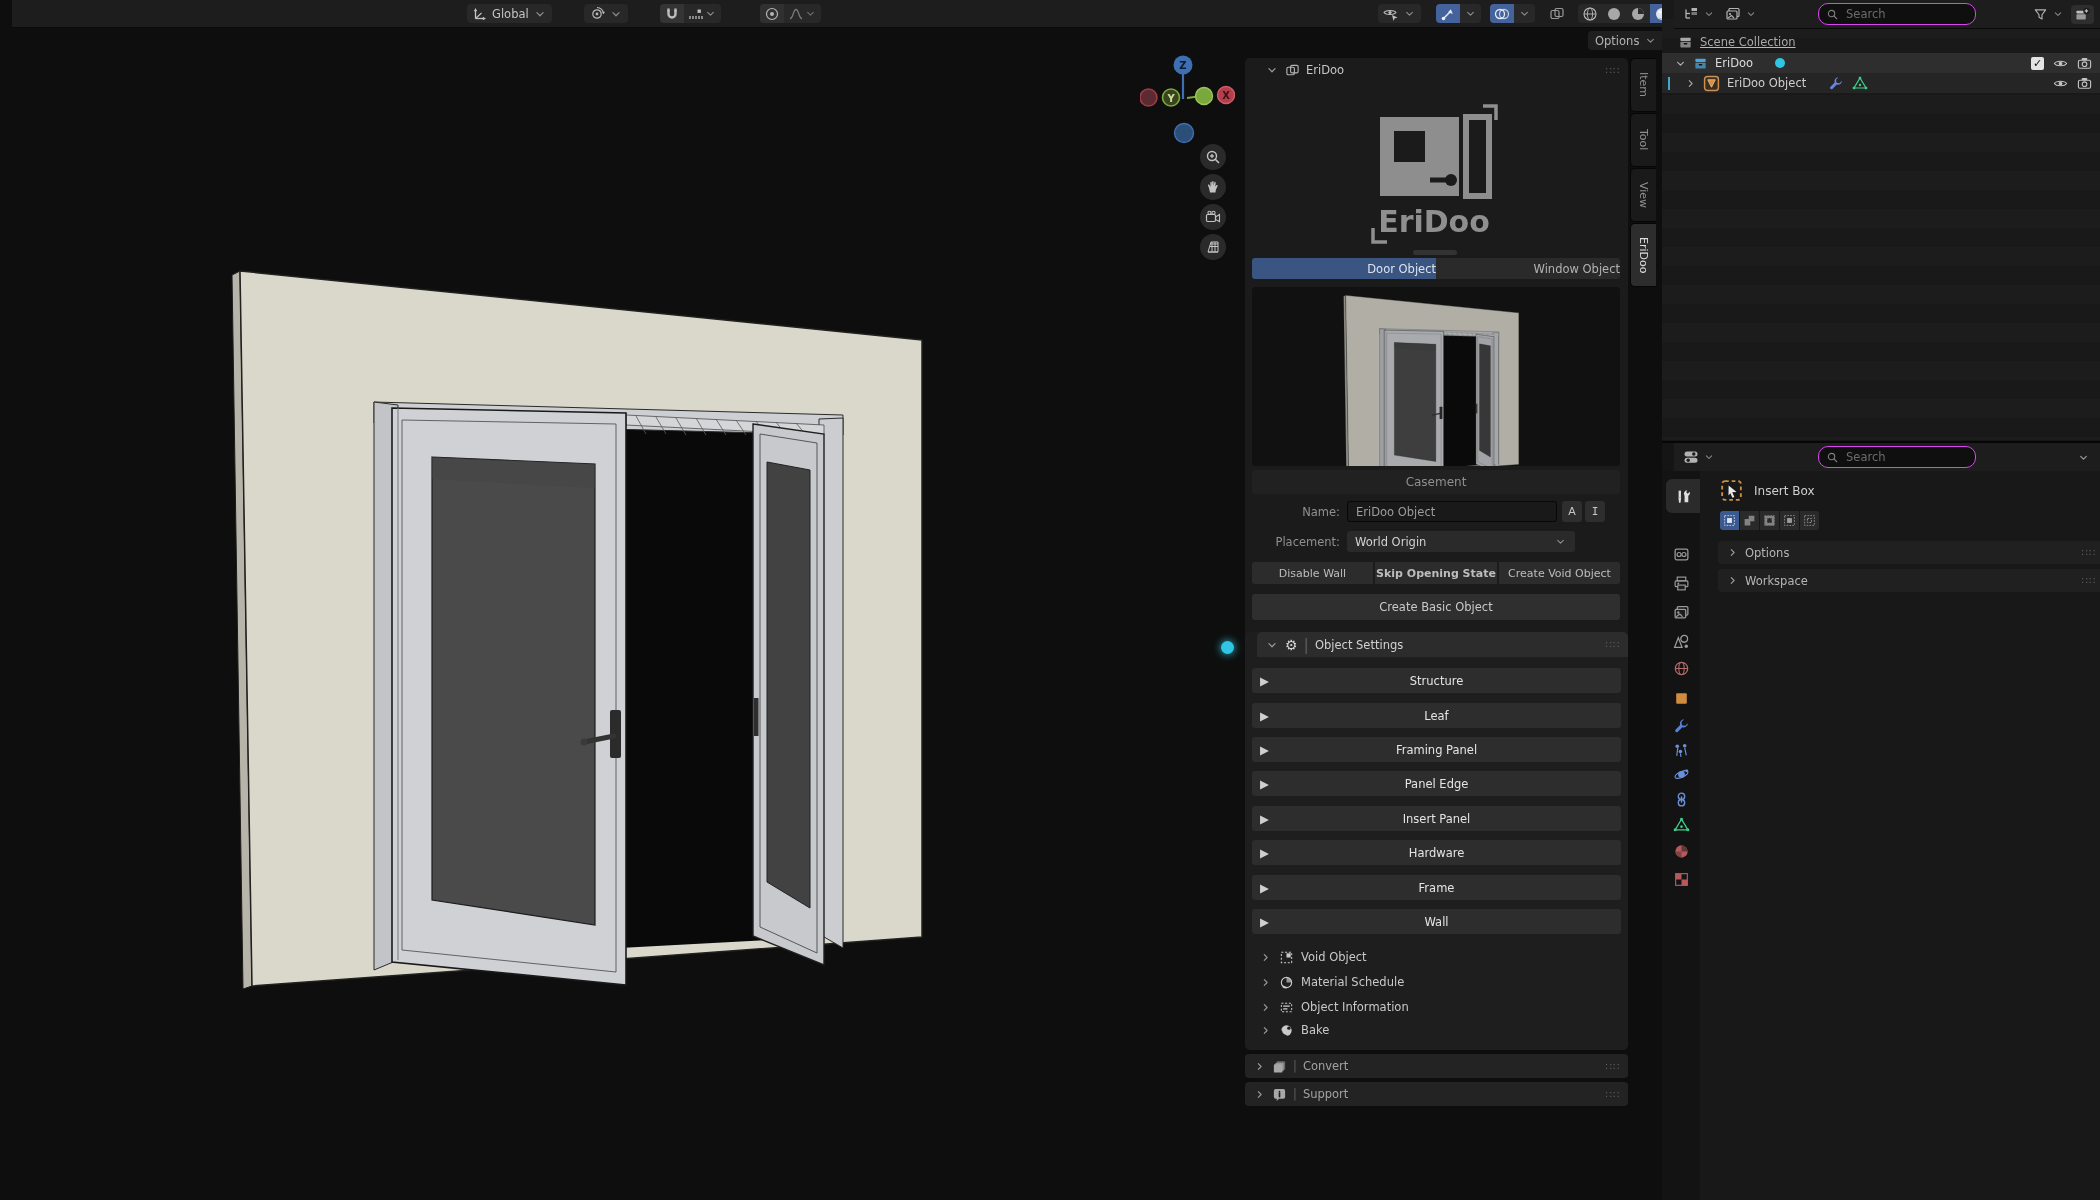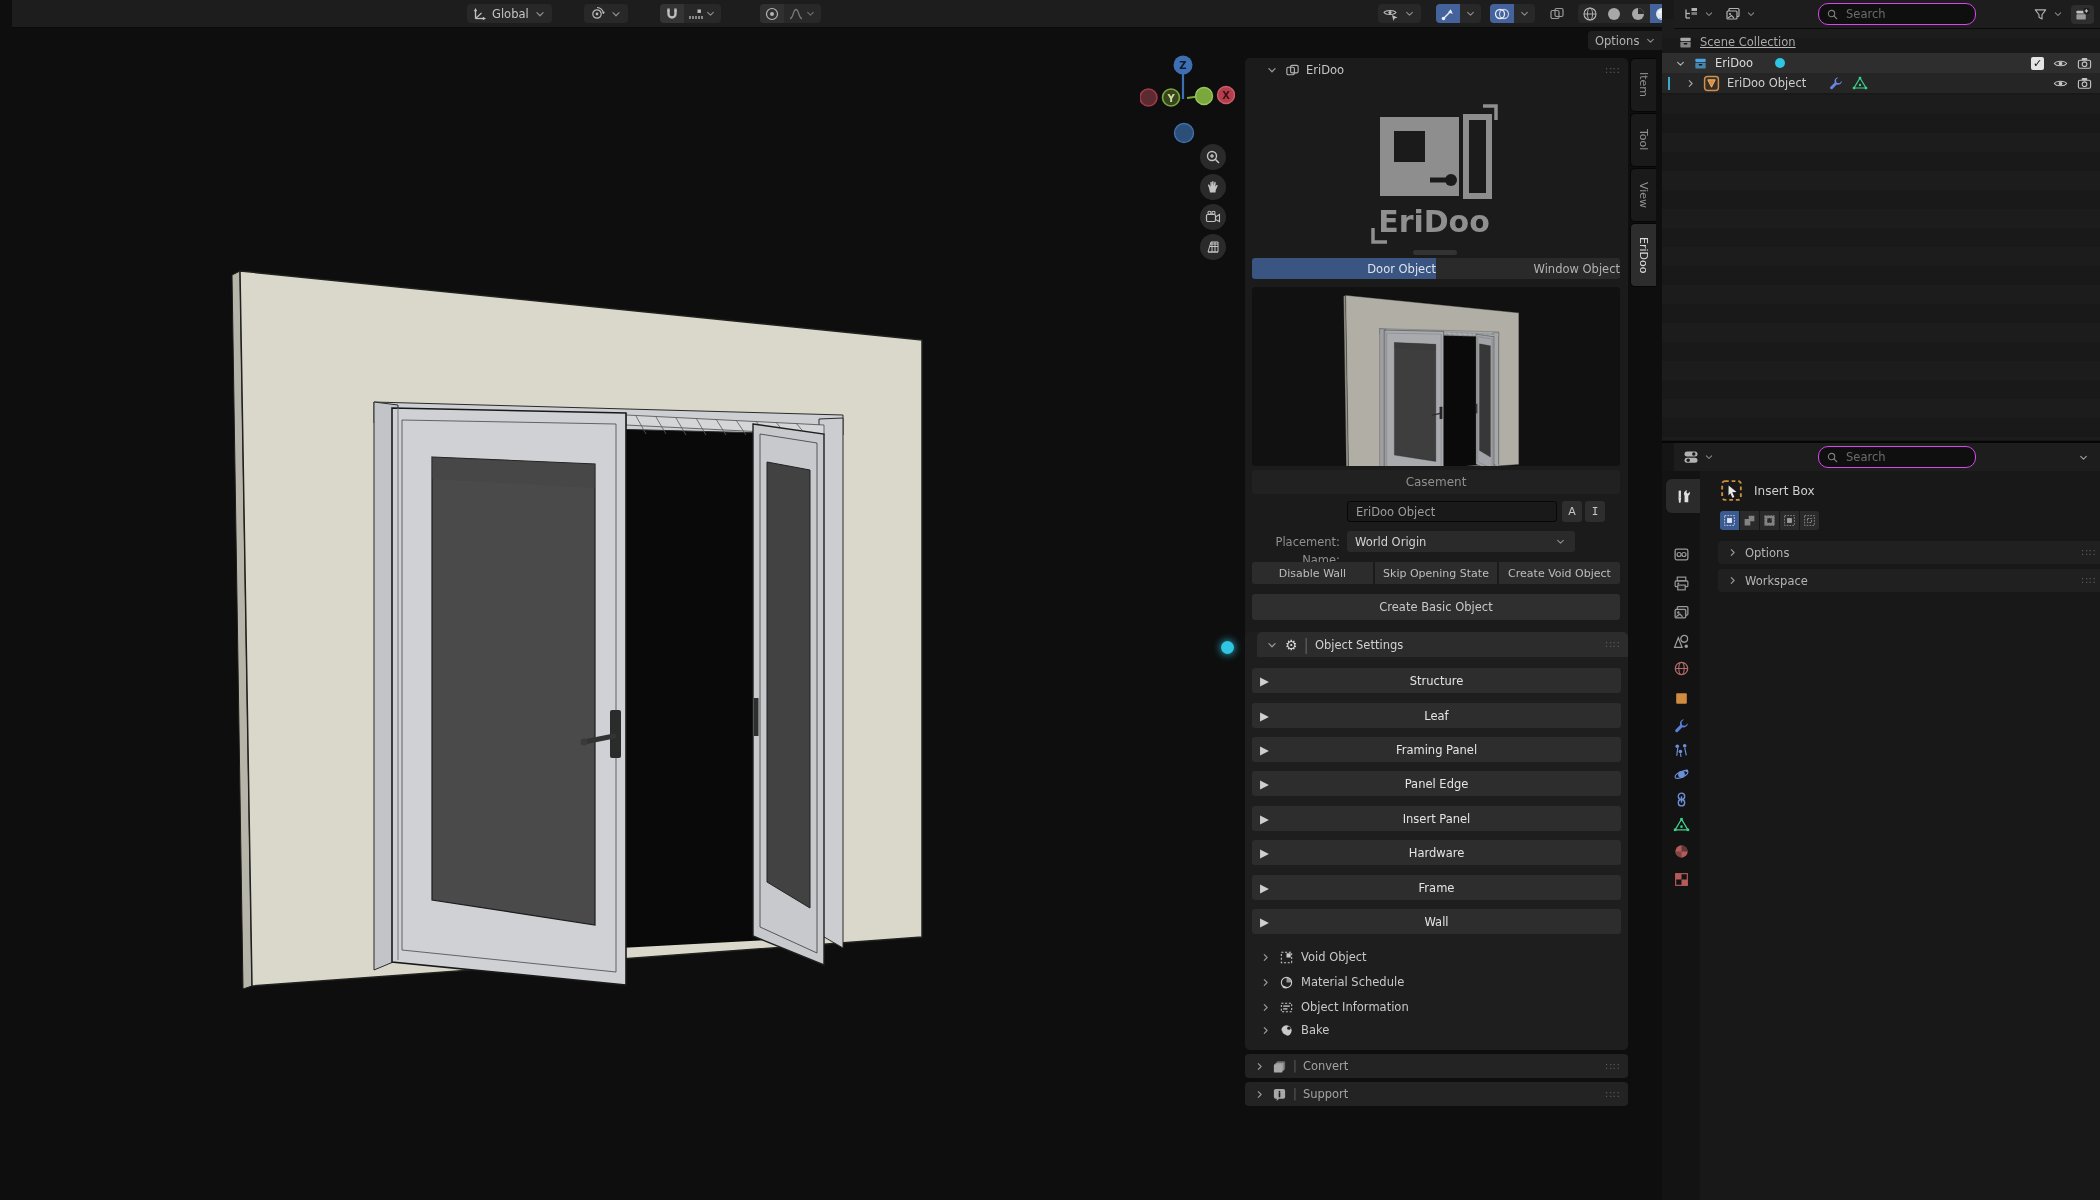--- a/index.html
+++ b/index.html
@@ -596,21 +596,21 @@
     <div class="abs" style="left:7px;top:229px;width:368px;height:179px;background:#111111;border-radius:4px;overflow:hidden;">
       <svg class="abs" style="left:90px;top:5px;opacity:.8" width="182" height="190">
           <use href="#doorScene"></use>
         </svg>
     </div>
 
     <div style="position:absolute;left:7px;top:412px;width:368px;height:24px;background:#212121;border-radius:3px;display:flex;align-items:center;justify-content:center;color:#8f8f8f;font-size:12px;">
       <span>Casement</span>
     </div>
 
-    <div class="plabel" style="position:absolute;left:20px;top:447px;width:75px;margin-top:48px;">Name:</div>
+    <div class="plabel" style="position:absolute;left:20px;top:447px;width:75px;">Name:</div>
     <div class="field" style="position:absolute;left:102px;top:443px;width:210px;height:21px;">
       <span>EriDoo Object</span>
     </div>
     <div class="sqbtn" style="position:absolute;left:317px;top:443px;">
         <span>A</span>
       </div>
     <div class="sqbtn" style="position:absolute;left:340px;top:443px;font-family:'DejaVu Sans Mono',monospace;">
         <span>I</span>
       </div>
 
@@ -618,21 +618,21 @@
     <div class="ddown" style="position:absolute;left:102px;top:473px;width:228px;height:21px;">
       <span>World Origin</span>
       <svg class="ic" width="13" height="13" viewBox="0 0 16 16" style="color:#8d8d8d">
           <use href="#i-chevd"></use>
         </svg>
     </div>
 
     <div class="fbtn" style="position:absolute;left:7px;top:504px;width:121px;height:22px;border-radius:3px 0 0 3px;">
       <span>Disable Wall</span>
     </div>
-    <div class="fbtn" style="position:absolute;left:130px;top:504px;width:122px;height:22px;border-radius:0;">
+    <div class="fbtn" style="position:absolute;left:130px;top:504px;width:122px;height:22px;border-radius:0;font-weight:bold;">
       <span>Skip Opening State</span>
     </div>
     <div class="fbtn" style="position:absolute;left:254px;top:504px;width:121px;height:22px;border-radius:0 3px 3px 0;">
       <span>Create Void Object</span>
     </div>
 
     <div class="fbtn" style="position:absolute;left:7px;top:536px;width:368px;height:26px;background:#2f2f2f;color:#c9c9c9;font-size:11.5px;">
       <span>Create Basic Object</span>
     </div>
   </div>

